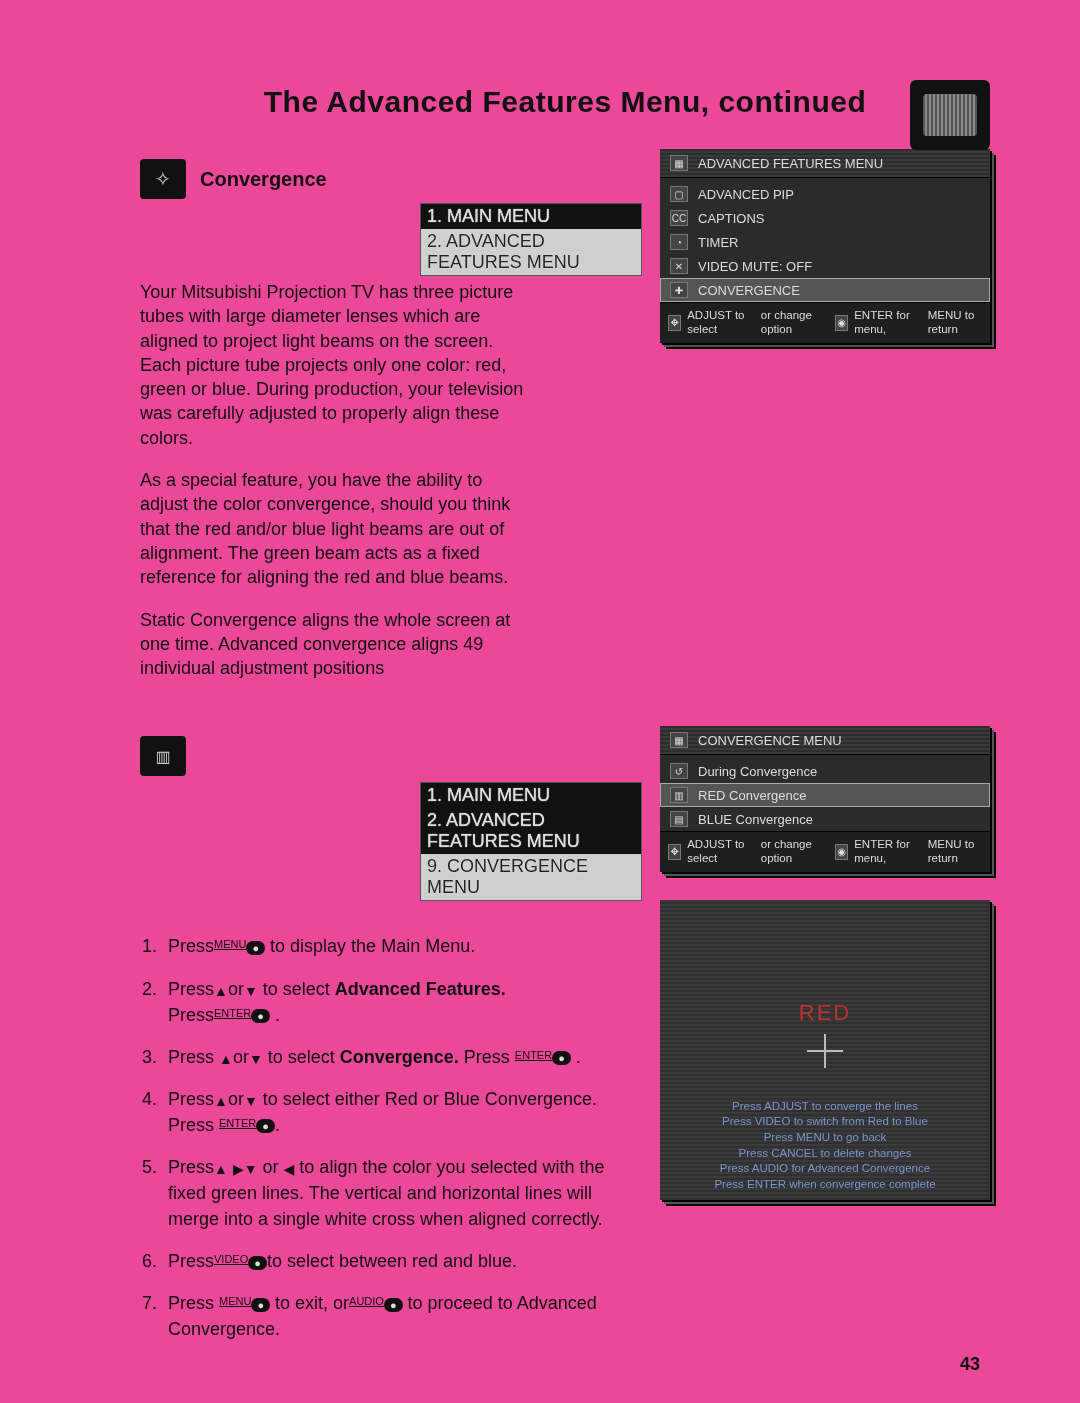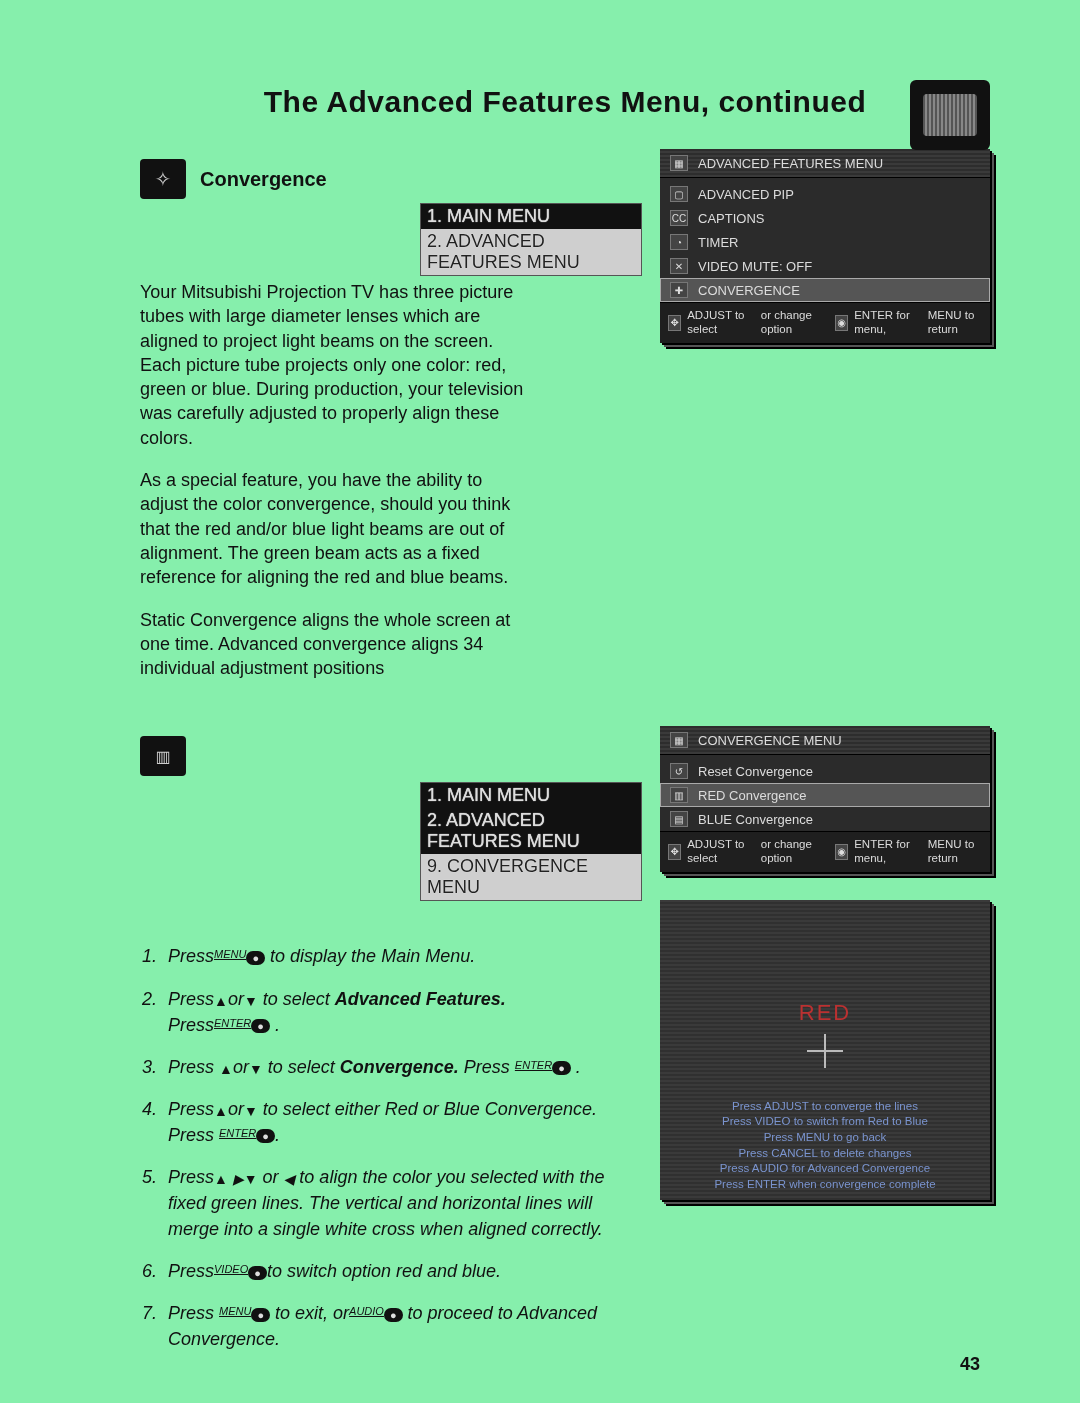--- a/index.html
+++ b/index.html
@@ -1,16 +1,16 @@
 <!DOCTYPE html>
 <html><head>
 <meta charset="utf-8">
 <style>
   html,body{margin:0;padding:0;background:#d6d6d6;font-family:"Times New Roman",Times,serif;color:#111;}
-  .page{position:relative;width:1080px;height:1403px;margin:0 auto;background:#86efac;}
+  .page{position:relative;width:1080px;height:1403px;margin:0 auto;background:#ec4899;}
   .inner{position:absolute;left:140px;top:80px;right:90px;bottom:60px;}
   .title{font-family:Helvetica,Arial,sans-serif;font-weight:700;font-size:30px;text-align:center;margin:5px 0 30px 0;letter-spacing:0.5px;}
   .crt-icon{position:absolute;right:0;top:0;width:80px;height:70px;background:#111;border-radius:6px;display:flex;align-items:center;justify-content:center;}
   .crt-icon:after{content:"";display:block;width:54px;height:42px;background:repeating-linear-gradient(90deg,#555,#555 2px,#888 2px,#888 4px);border-radius:4px;}
   
   .row{display:flex;gap:18px;}
   .left{flex:1;}
   .right{width:330px;flex:none;}
   
   .sec-icon{width:46px;height:40px;background:#111;border-radius:4px;display:flex;align-items:center;justify-content:center;color:#ccc;}
@@ -34,21 +34,21 @@
   .tv-foot span{display:flex;gap:6px;align-items:center;}
   .isq{width:16px;height:14px;background:#444;display:inline-flex;align-items:center;justify-content:center;font-size:10px;color:#ddd;border:1px solid #777;}
   
   .redscrn{width:100%;height:300px;background:repeating-linear-gradient(0deg,#303030,#303030 2px,#3a3a3a 2px,#3a3a3a 4px);position:relative;color:#c74040;font-family:Helvetica,Arial,sans-serif;box-shadow:2px 2px 0 #000,4px 4px 0 #555,6px 6px 0 #000;}
   .redscrn .rtitle{position:absolute;left:0;right:0;top:100px;text-align:center;font-size:22px;color:#bb3131;letter-spacing:2px;}
   .redscrn .cross{position:absolute;left:50%;top:150px;transform:translateX(-50%);}
   .redscrn .cross:before{content:"";position:absolute;left:-18px;top:0;width:36px;height:2px;background:#bbb;}
   .redscrn .cross:after{content:"";position:absolute;left:-1px;top:-16px;width:2px;height:34px;background:#bbb;}
   .redscrn .rtxt{position:absolute;left:14px;right:14px;bottom:8px;font-size:11.5px;line-height:1.35;color:#7a94cf;text-align:center;}
   
-  ol.steps{font-family:Helvetica,Arial,sans-serif;font-size:18px;line-height:1.45;padding-left:22px;margin-top:42px;font-style:italic;}
+  ol.steps{font-family:Helvetica,Arial,sans-serif;font-size:18px;line-height:1.45;padding-left:22px;margin-top:32px;}
   ol.steps li{margin-bottom:16px;padding-left:6px;}
   .btn{display:inline-block;background:#111;color:#ddd;border-radius:9px;padding:0 6px;font-size:11px;line-height:14px;vertical-align:middle;}
   .sup{font-size:11px;vertical-align:4px;text-decoration:underline;}
   .tri{display:inline-block;font-size:14px;vertical-align:-1px;}
   .bold{font-weight:700;}
   
   .pagenum{position:absolute;right:100px;bottom:28px;font-family:Helvetica,Arial,sans-serif;font-weight:700;font-size:18px;}
   
   .sp2{height:28px;}
 </style>
@@ -69,21 +69,21 @@
           <div class="sec-title">Convergence</div>
         </div>
         <div style="height:4px"></div>
         <div class="crumbs">
           <div class="hl">1. MAIN MENU</div>
           <div>2. ADVANCED FEATURES MENU</div>
         </div>
         <div class="body" style="max-width:390px;">
           <p>Your Mitsubishi Projection TV has three picture tubes with large diameter lenses which are aligned to project light beams on the screen. Each picture tube projects only one color: red, green or blue. During production, your television was carefully adjusted to properly align these colors.</p>
           <p>As a special feature, you have the ability to adjust the color convergence, should you think that the red and/or blue light beams are out of alignment. The green beam acts as a fixed reference for aligning the red and blue beams.</p>
-          <p>Static Convergence aligns the whole screen at one time. Advanced convergence aligns 34 individual adjustment positions</p>
+          <p>Static Convergence aligns the whole screen at one time. Advanced convergence aligns 49 individual adjustment positions</p>
         </div>
       </div>
 
       <div class="right">
         <div class="tv">
           <div class="tv-hdr">
               <span class="isq">▦</span>
               <span>ADVANCED FEATURES MENU</span>
             </div>
           <div class="tv-list">
@@ -157,38 +157,38 @@
           <li>
             <span>Press </span><span class="tri">▲</span><span>or</span><span class="tri">▼</span><span> to select </span><span class="bold">Convergence.</span><span> Press </span><span class="sup">ENTER</span><span class="btn">●</span><span> .</span>
           </li>
           <li>
             <span>Press</span><span class="tri">▲</span><span>or</span><span class="tri">▼</span><span> to select either Red or Blue Convergence. Press </span><span class="sup">ENTER</span><span class="btn">●</span><span>.</span>
           </li>
           <li>
             <span>Press</span><span class="tri">▲</span> <span class="tri">▶</span><span class="tri">▼</span> <span>or</span> <span class="tri">◀</span><span> to align the color you selected with the fixed green lines. The vertical and horizontal lines will merge into a single white cross when aligned correctly.</span>
           </li>
           <li>
-            <span>Press</span><span class="sup">VIDEO</span><span class="btn">●</span><span>to switch option red and blue.</span>
+            <span>Press</span><span class="sup">VIDEO</span><span class="btn">●</span><span>to select between red and blue.</span>
           </li>
           <li>
             <span>Press </span><span class="sup">MENU</span><span class="btn">●</span><span> to exit, or</span><span class="sup">AUDIO</span><span class="btn">●</span><span> to proceed to Advanced Convergence.</span>
           </li>
         </ol>
       </div>
 
       <div class="right">
         <div class="tv">
           <div class="tv-hdr">
               <span class="isq">▦</span>
               <span>CONVERGENCE MENU</span>
             </div>
           <div class="tv-list">
             <div class="tv-item">
                 <span class="isq">↺</span>
-                <span>Reset Convergence</span>
+                <span>During Convergence</span>
               </div>
             <div class="tv-item sel">
                 <span class="isq">▥</span>
                 <span>RED Convergence</span>
               </div>
             <div class="tv-item">
                 <span class="isq">▤</span>
                 <span>BLUE Convergence</span>
               </div>
           </div>

